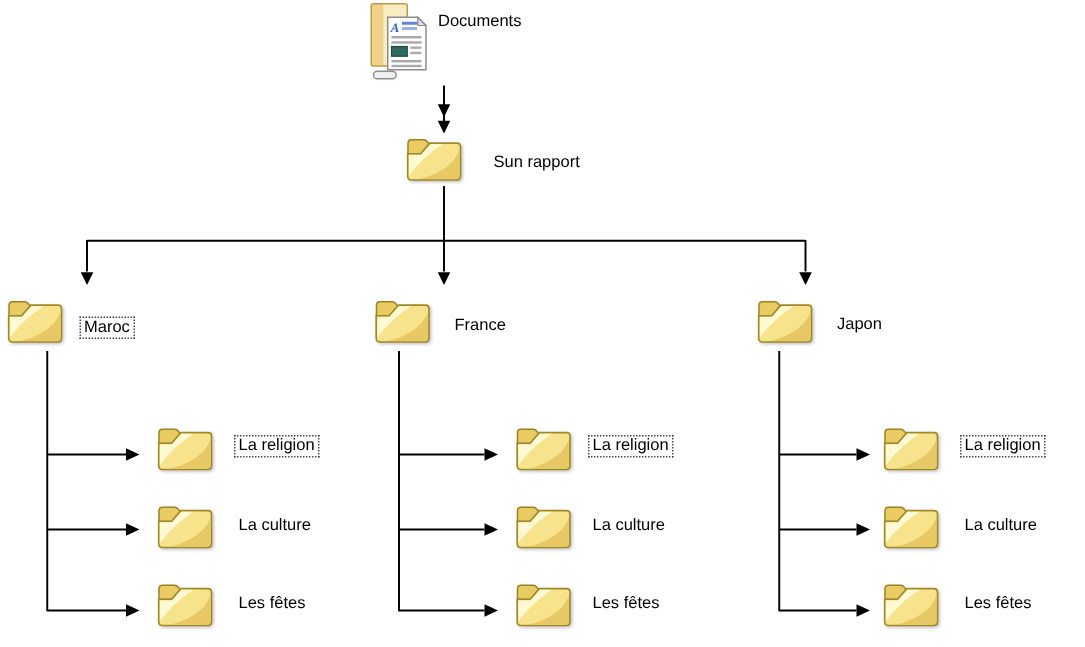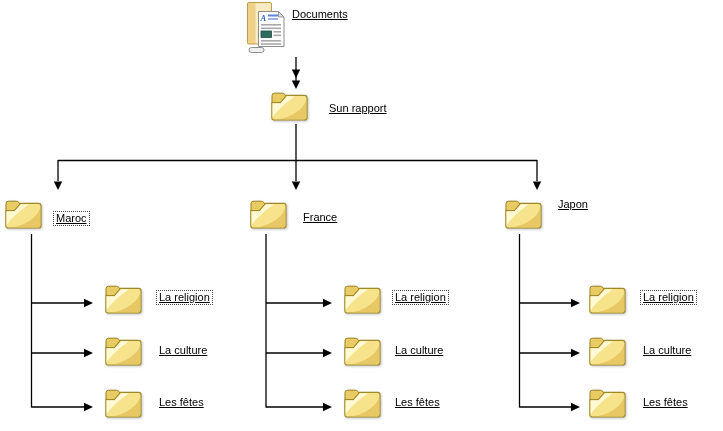--- a/index.html
+++ b/index.html
@@ -1,21 +1,21 @@
 <!DOCTYPE html>
 <html><head>
 <meta charset="utf-8">
 <style>
   html,body{margin:0;padding:0;background:#fff;}
   #stage{
     position:relative;width:723px;height:431px;background:#fff;overflow:hidden;
     font-family:"Liberation Sans",sans-serif;
   }
   .lbl{
-    position:absolute;font-size:11px;line-height:13px;color:#000;white-space:nowrap;text-decoration:underline;
+    position:absolute;font-size:11px;line-height:13px;color:#000;white-space:nowrap;
   }
   .lbl.selected{border:1px dotted #4a4a4a;padding:0 2px;margin-left:-3px;margin-top:-2px;}
   .folder{position:absolute;width:41px;height:37px;}
   .folder svg{filter:drop-shadow(1.5px 1.5px 1px rgba(120,120,120,.45));}
   #connectors{position:absolute;left:0;top:0;}
   #docicon{position:absolute;left:245px;top:1px;width:42px;height:53px;}
 </style>
 </head>
 <body>
 
@@ -113,21 +113,21 @@
         <use href="#folder-sym"></use>
       </svg>
   </div>
   <div class="lbl" style="left:303px;top:211px">France</div>
 
   <div class="folder" style="left:503px;top:196px">
     <svg width="41" height="37" viewBox="0 0 41 37">
         <use href="#folder-sym"></use>
       </svg>
   </div>
-  <div class="lbl" style="left:558px;top:198px">Japon</div>
+  <div class="lbl" style="left:558px;top:210px">Japon</div>
 
   <div class="folder" style="left:103px;top:281px">
     <svg width="41" height="37" viewBox="0 0 41 37">
         <use href="#folder-sym"></use>
       </svg>
   </div>
   <div class="lbl selected" style="left:159px;top:292px">La religion</div>
 
   <div class="folder" style="left:103px;top:333px">
     <svg width="41" height="37" viewBox="0 0 41 37">

